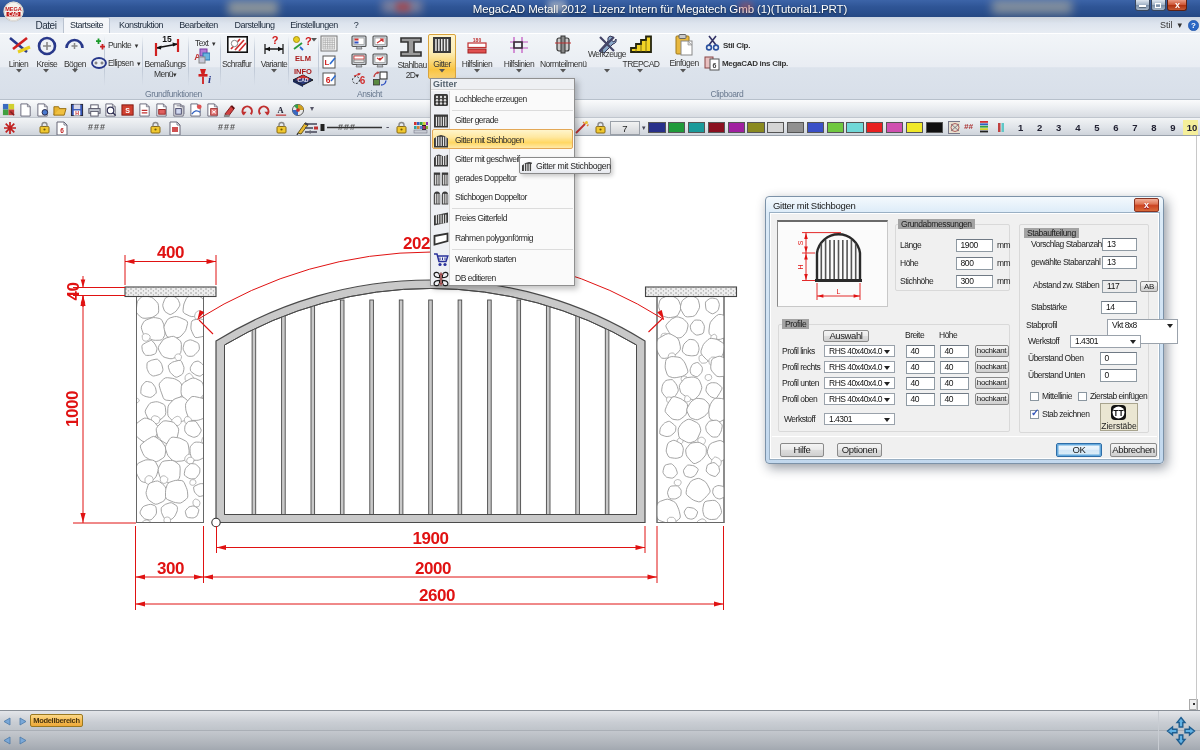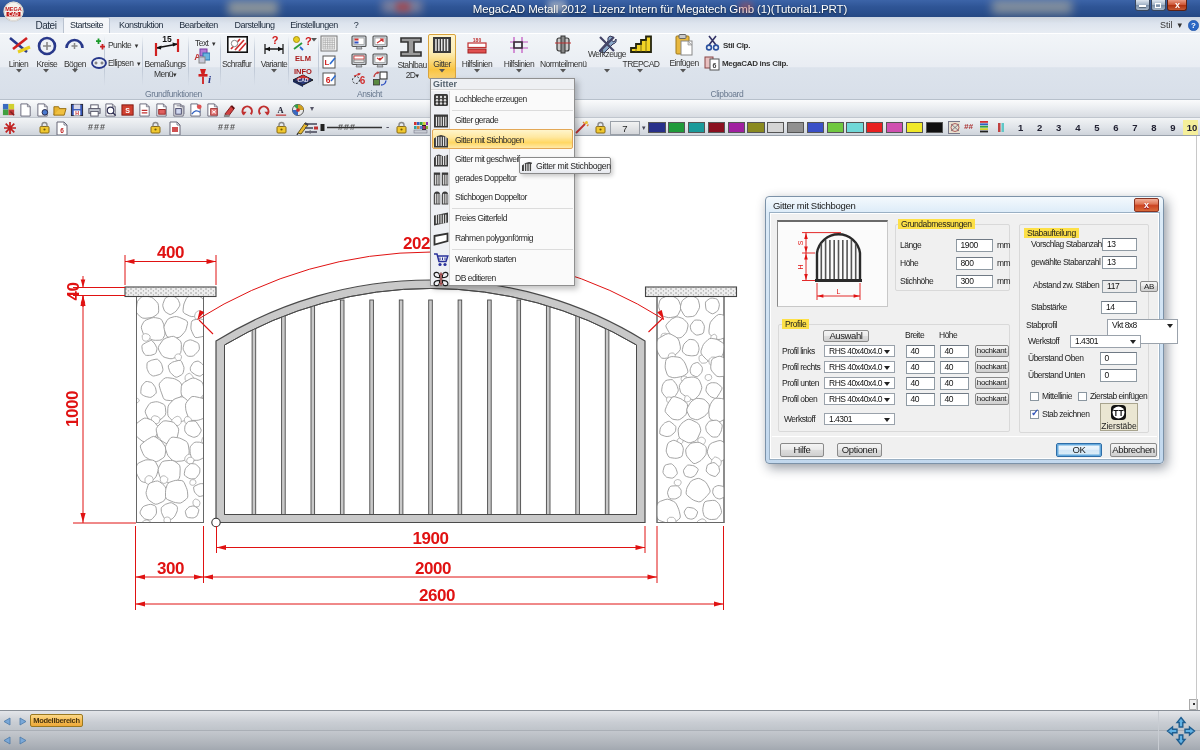--- a/index.html
+++ b/index.html
@@ -9,21 +9,21 @@
 .grp{position:absolute;top:33px;height:64px;border:1px solid #c3cbd6;border-radius:3px;
  background:linear-gradient(180deg,#f7f9fb 0%,#eef1f6 55%,#e2e8f0 60%,#dde4ed 100%)}
 .mi{position:absolute;left:455px;font-size:8.5px;letter-spacing:-0.5px;color:#2b2b2b;white-space:nowrap}
 .dtx{position:absolute;font-size:8.5px;letter-spacing:-0.5px;color:#1c1c1c;white-space:nowrap}
 .inp{position:absolute;background:#fff;border:1px solid #8f9aa3;border-top-color:#707a85;font-size:8.5px;letter-spacing:-0.4px;color:#111;padding-left:4px;line-height:11px}
 .btn{position:absolute;border:1px solid #8a8a8a;border-radius:2px;font-size:8.5px;letter-spacing:-0.4px;color:#1a1a1a;text-align:center;
  background:linear-gradient(180deg,#f4f4f4 0%,#ebebeb 45%,#dddddd 50%,#cfcfcf 100%)}
 .cmb{position:absolute;background:#fff;border:1px solid #9aa2ab;font-size:8.5px;letter-spacing:-0.5px;color:#111;padding-left:4px}
 .cmb:after{content:"";position:absolute;right:4px;top:4px;border:3.5px solid transparent;border-top:4.5px solid #222}
 .gbox{position:absolute;border:1px solid #d9d9d9;border-radius:2px}
-.gcap{position:absolute;font-size:8.5px;letter-spacing:-0.4px;color:#1c1c1c;background:#fde047;padding:0 3px;white-space:nowrap}
+.gcap{position:absolute;font-size:8.5px;letter-spacing:-0.4px;color:#1c1c1c;background:#a3a3a3;padding:0 3px;white-space:nowrap}
 </style></head><body>
 <svg style="position:absolute;left:0;top:0;z-index:1" width="1200" height="750" viewBox="0 0 1200 750">
     <rect x="0" y="136" width="1200" height="574" fill="#ffffff"></rect>
     <defs>
       <pattern id="speck" width="5" height="4" patternUnits="userSpaceOnUse">
         <rect width="5" height="4" fill="#ededed"></rect>
         <circle cx="1" cy="1" r="0.7" fill="#8a8a8a"></circle>
         <circle cx="3.4" cy="2.8" r="0.6" fill="#9a9a9a"></circle>
       </pattern>
       <clipPath id="gclip">

